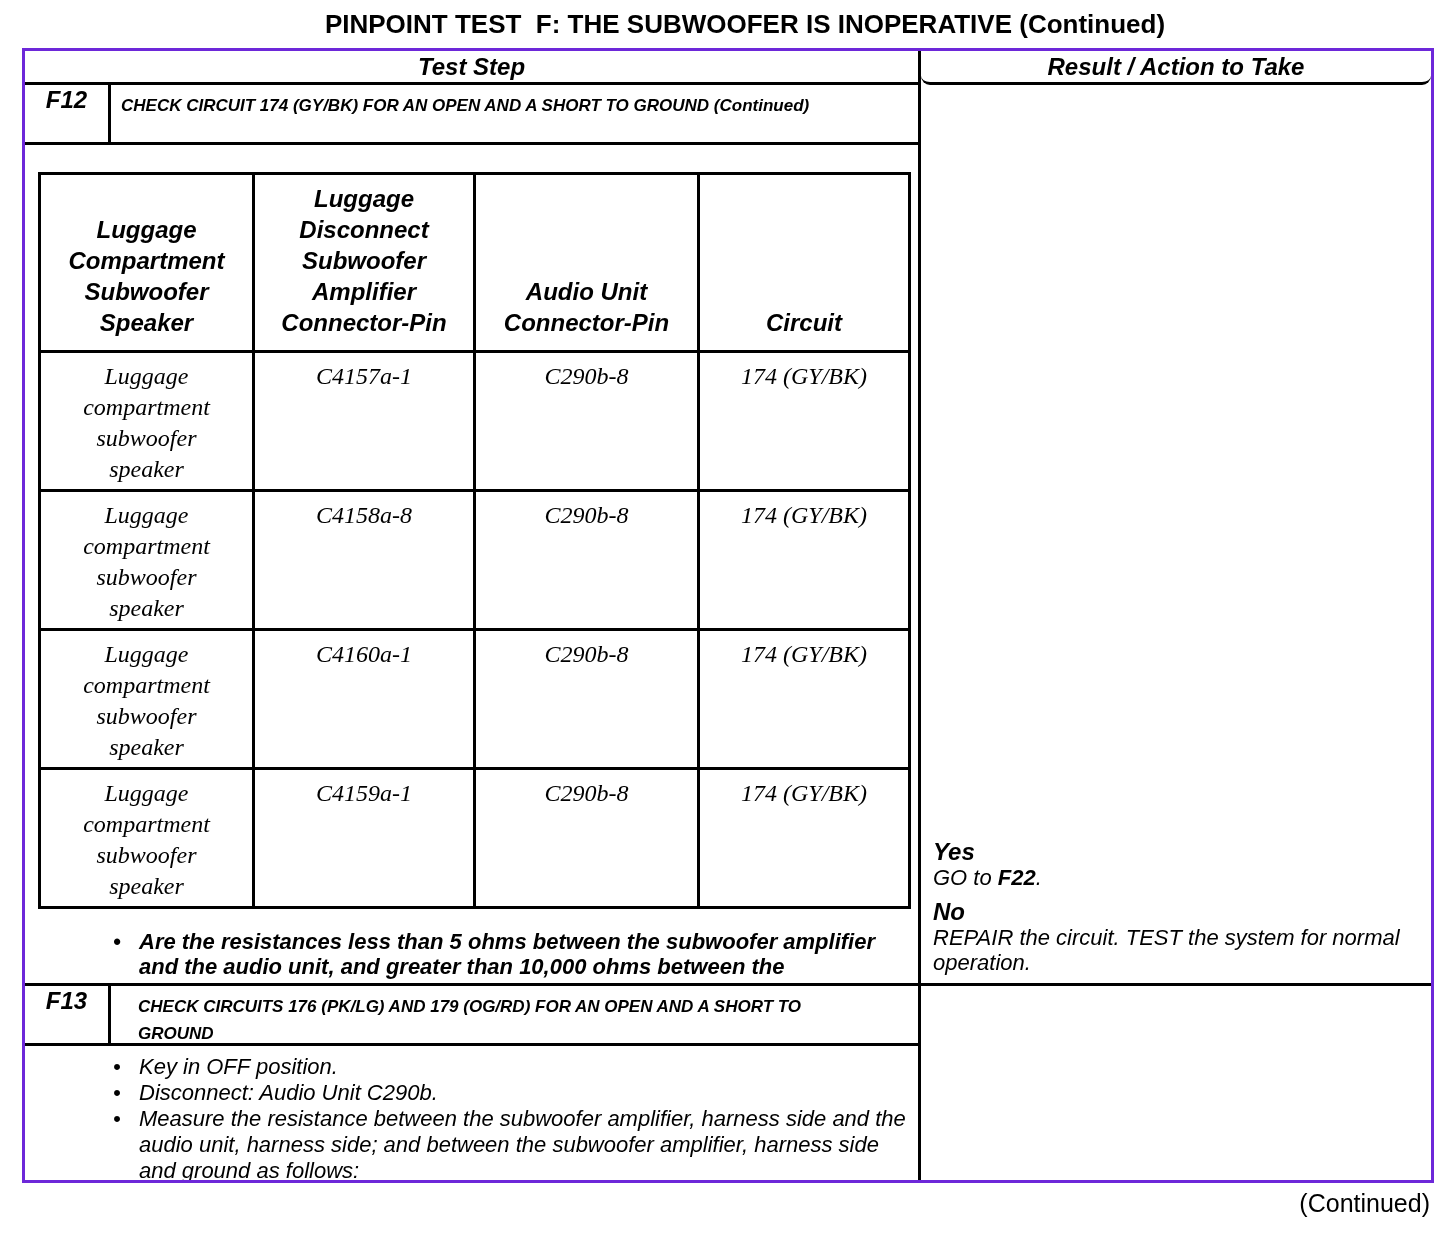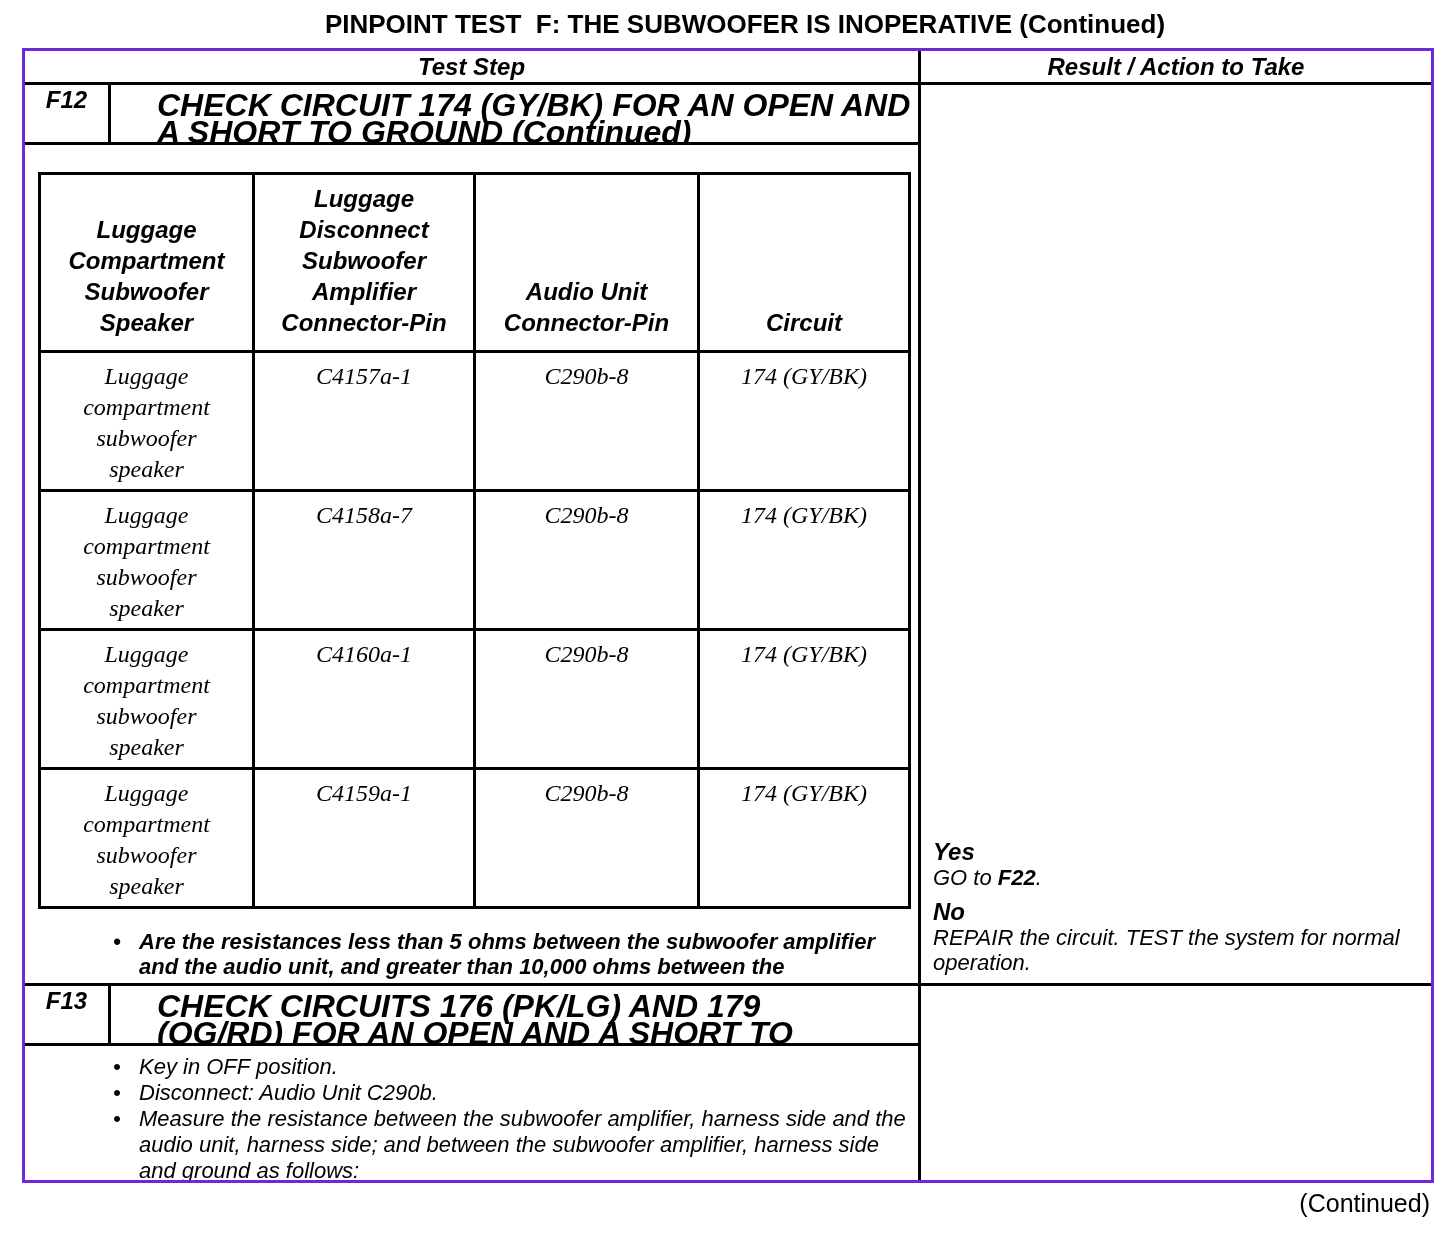--- a/index.html
+++ b/index.html
@@ -26,35 +26,35 @@
     grid-template-rows: 34px 60px 841px 60px 1fr;
     font-style: italic;
   }
   .outer-table > div { overflow: hidden; }
   .hdr-cell {
     display: flex; align-items: center; justify-content: center;
     font-size: 24px; font-weight: bold;
     border-bottom: 3px solid #000;
   }
   .hdr-left  { grid-column: 1; grid-row: 1; border-right: 3px solid #000; }
-  .hdr-right { grid-column: 2; grid-row: 1; }
+  .hdr-right { grid-column: 2; grid-row: 1; border-radius: 9px; }
 
   .step-head { display: flex; border-right: 3px solid #000; border-bottom: 3px solid #000; }
   .step-head-f12 { grid-column: 1; grid-row: 2; }
-  .step-head-f13 { grid-column: 1; grid-row: 4; }
+  .step-head-f13 { grid-column: 1; grid-row: 4; gap: 17px; }
   .step-id-cell {
     width: 86px; flex: 0 0 86px;
     border-right: 3px solid #000;
     display: flex; justify-content: center;
     padding-top: 1px;
     font-size: 24px; font-weight: bold;
   }
   .step-title {
     padding: 7px 0 0 10px;
-    font-size: 32px; font-weight: bold; line-height: 27px; margin-left: 36px;
+    font-size: 17px; font-weight: bold; line-height: 27px;
   }
   .step-title-f12 { max-width: 810px; }
   .step-title-f13 { max-width: 730px; }
 
   .step-content { border-right: 3px solid #000; }
   .content-f12 { grid-column: 1; grid-row: 3; border-bottom: 3px solid #000; padding-left: 13px; }
   .content-f13 { grid-column: 1; grid-row: 5; padding: 8px 0 0 88px; }
 
   .result-cell-f12 {
     grid-column: 2; grid-row: 2 / span 2;
@@ -153,21 +153,21 @@
       </thead>
       <tbody>
         <tr>
           <td><span class="cell-speaker-text">Luggage compartment subwoofer speaker</span></td>
           <td>C4157a-1</td>
           <td>C290b-8</td>
           <td>174 (GY/BK)</td>
         </tr>
         <tr>
           <td><span class="cell-speaker-text">Luggage compartment subwoofer speaker</span></td>
-          <td>C4158a-7</td>
+          <td>C4158a-8</td>
           <td>C290b-8</td>
           <td>174 (GY/BK)</td>
         </tr>
         <tr>
           <td><span class="cell-speaker-text">Luggage compartment subwoofer speaker</span></td>
           <td>C4160a-1</td>
           <td>C290b-8</td>
           <td>174 (GY/BK)</td>
         </tr>
         <tr>

